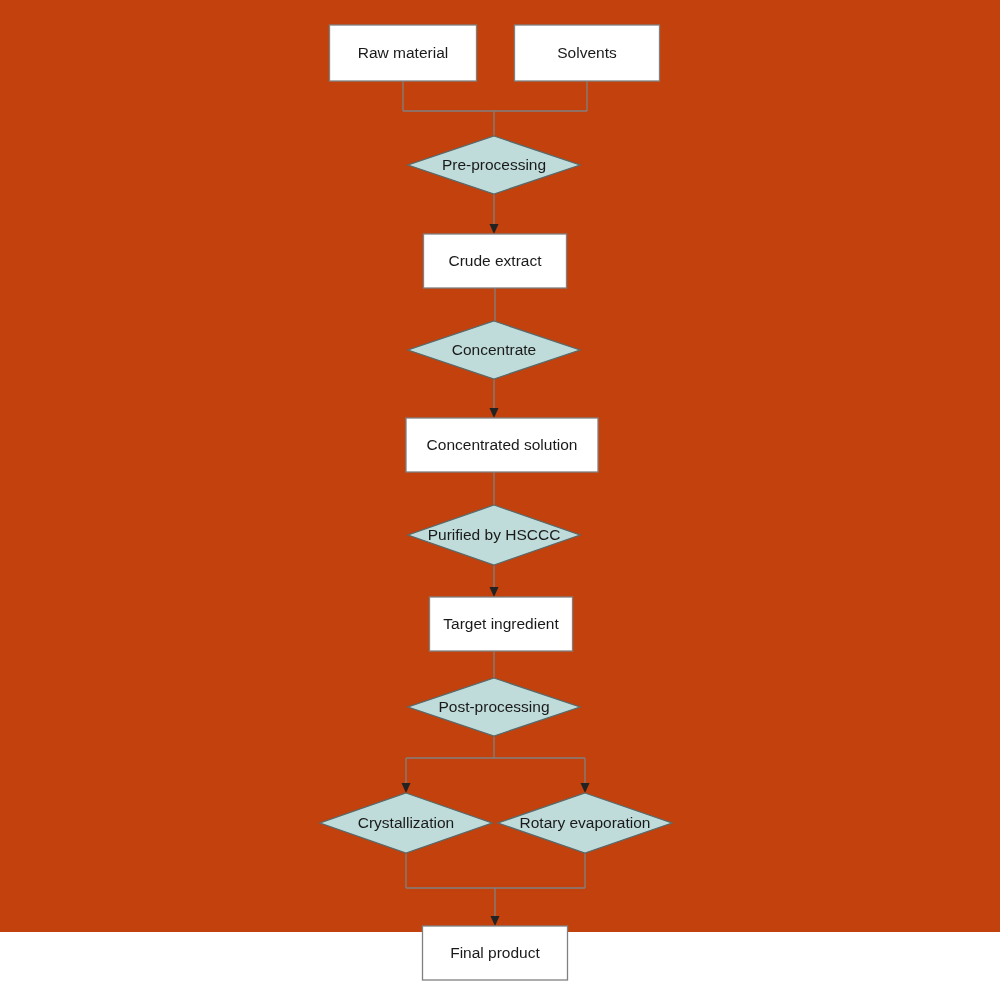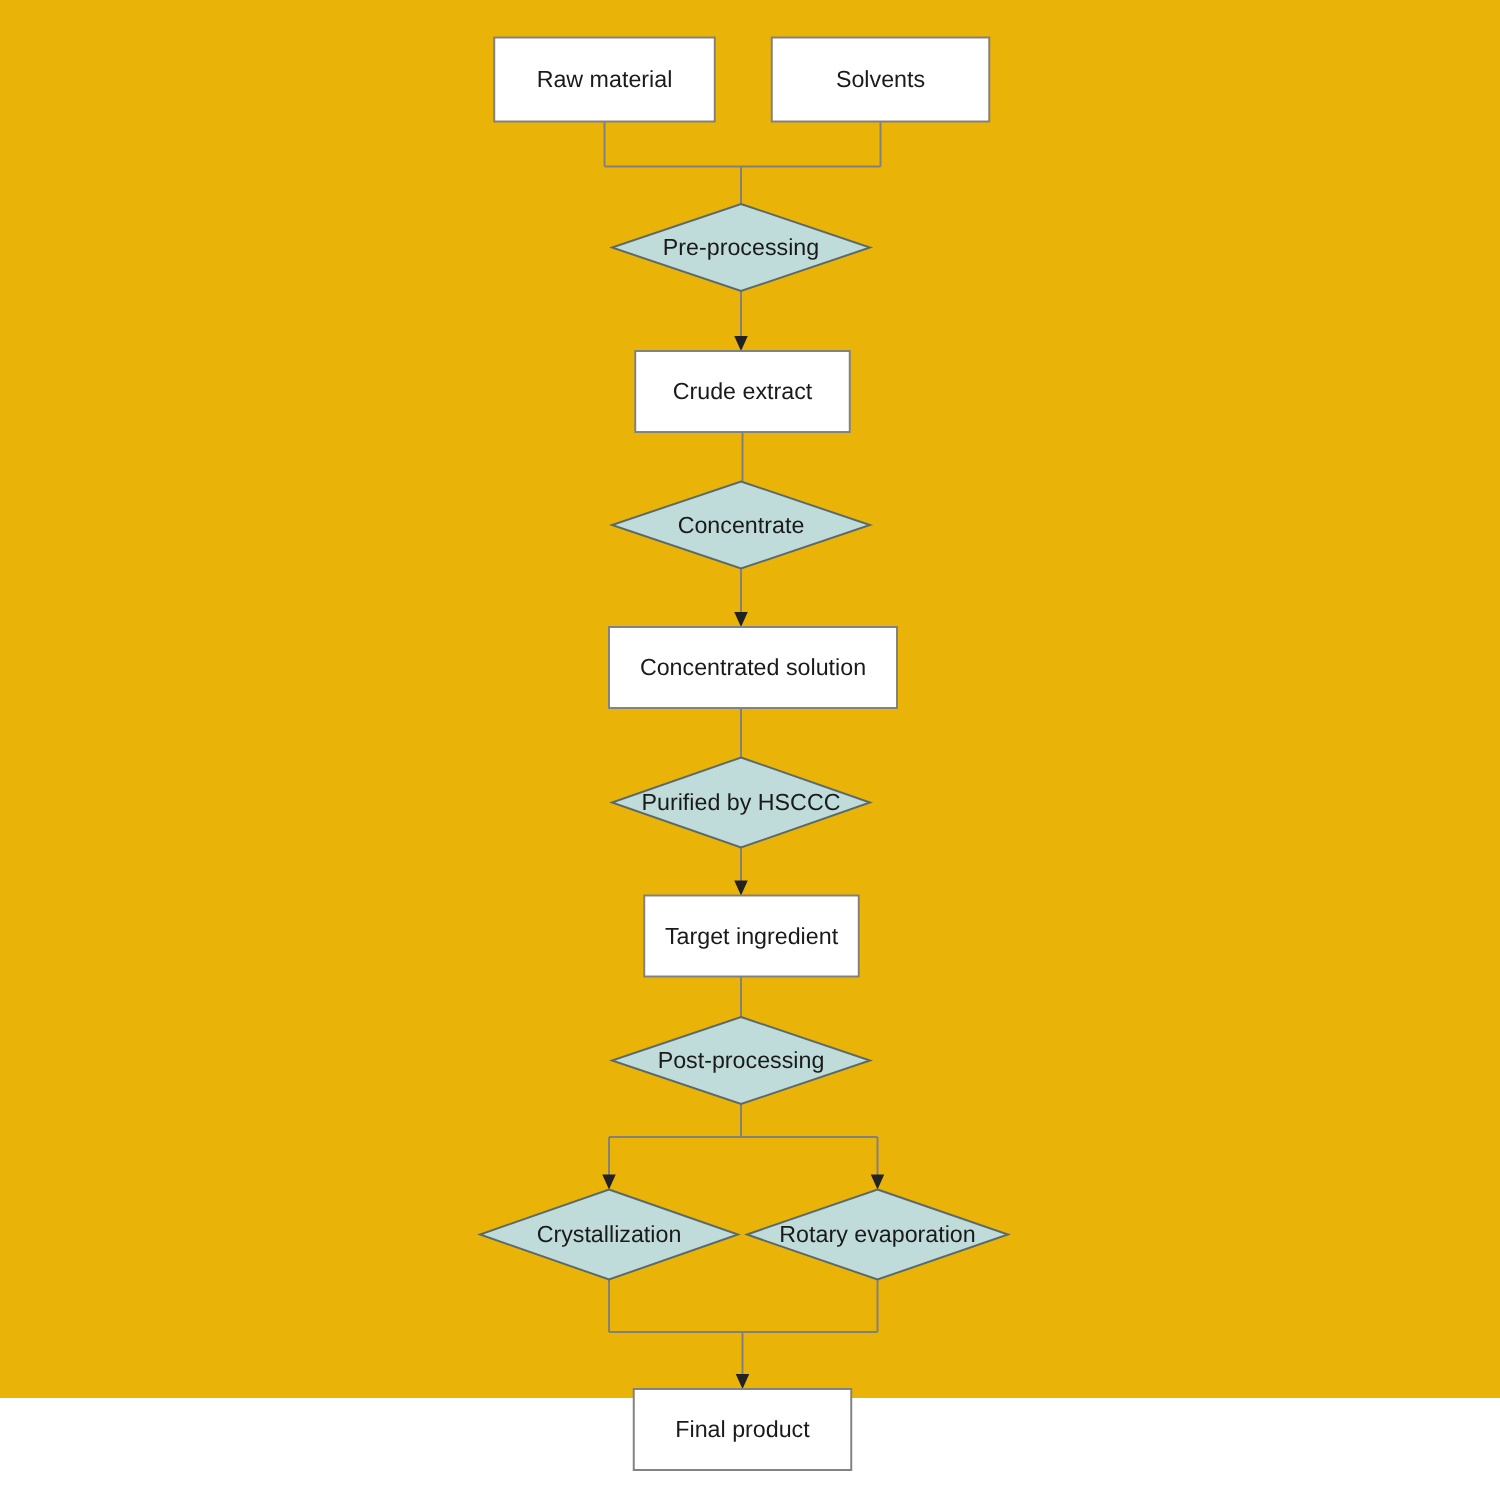--- a/index.html
+++ b/index.html
@@ -11,21 +11,21 @@
   body {
     width: 1000px;
     height: 1000px;
     font-family: "Liberation Sans", sans-serif;
     overflow: hidden;
   }
   #flow-root {
     position: relative;
     width: 1000px;
     height: 932px;
-    background: #eab308;
+    background: #c2410c;
   }
   #flow-svg {
     position: absolute;
     top: 0;
     left: 0;
     width: 1000px;
     height: 1000px;
   }
   .node-label {
     font-family: "Liberation Sans", sans-serif;

